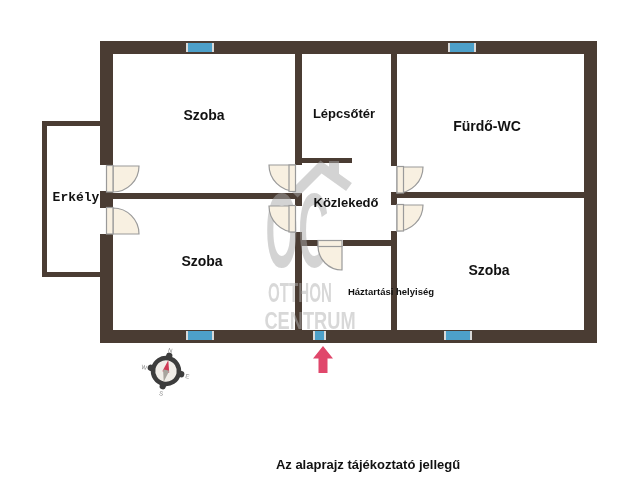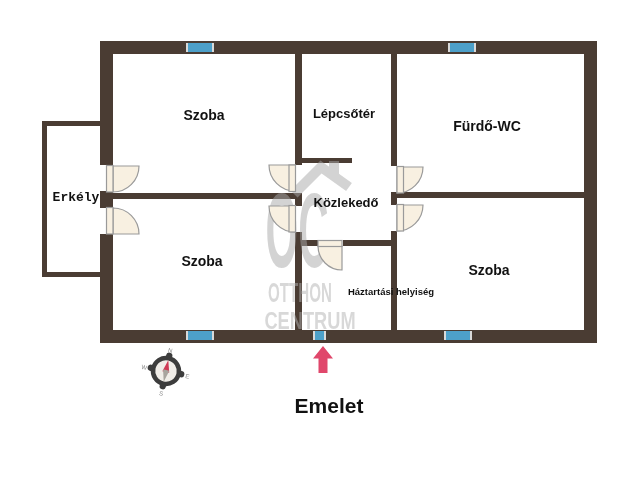--- a/index.html
+++ b/index.html
@@ -124,15 +124,15 @@
 
   <div class="room-label fs14" style="left:204px;top:115px;">Szoba</div>
   <div class="room-label fs13" style="left:344px;top:113px;">Lépcsőtér</div>
   <div class="room-label fs14" style="left:487px;top:126px;">Fürdő-WC</div>
   <div class="room-label fs13" style="left:76px;top:197px;font-family:Liberation Mono, monospace;">Erkély</div>
   <div class="room-label fs13" style="left:346px;top:202px;">Közlekedő</div>
   <div class="room-label fs14" style="left:202px;top:261px;">Szoba</div>
   <div class="room-label fs9" style="left:347px;top:292px;margin-left:44px;">Háztartási helyiség</div>
   <div class="room-label fs14" style="left:489px;top:270px;">Szoba</div>
 
-  <div class="floor-title" style="left:329px;top:406px;">Emelet</div>
+  <div class="disclaimer" style="left:368px;top:464px;">Az alaprajz tájékoztató jellegű</div>
 
 </div>
 
 </body></html>

